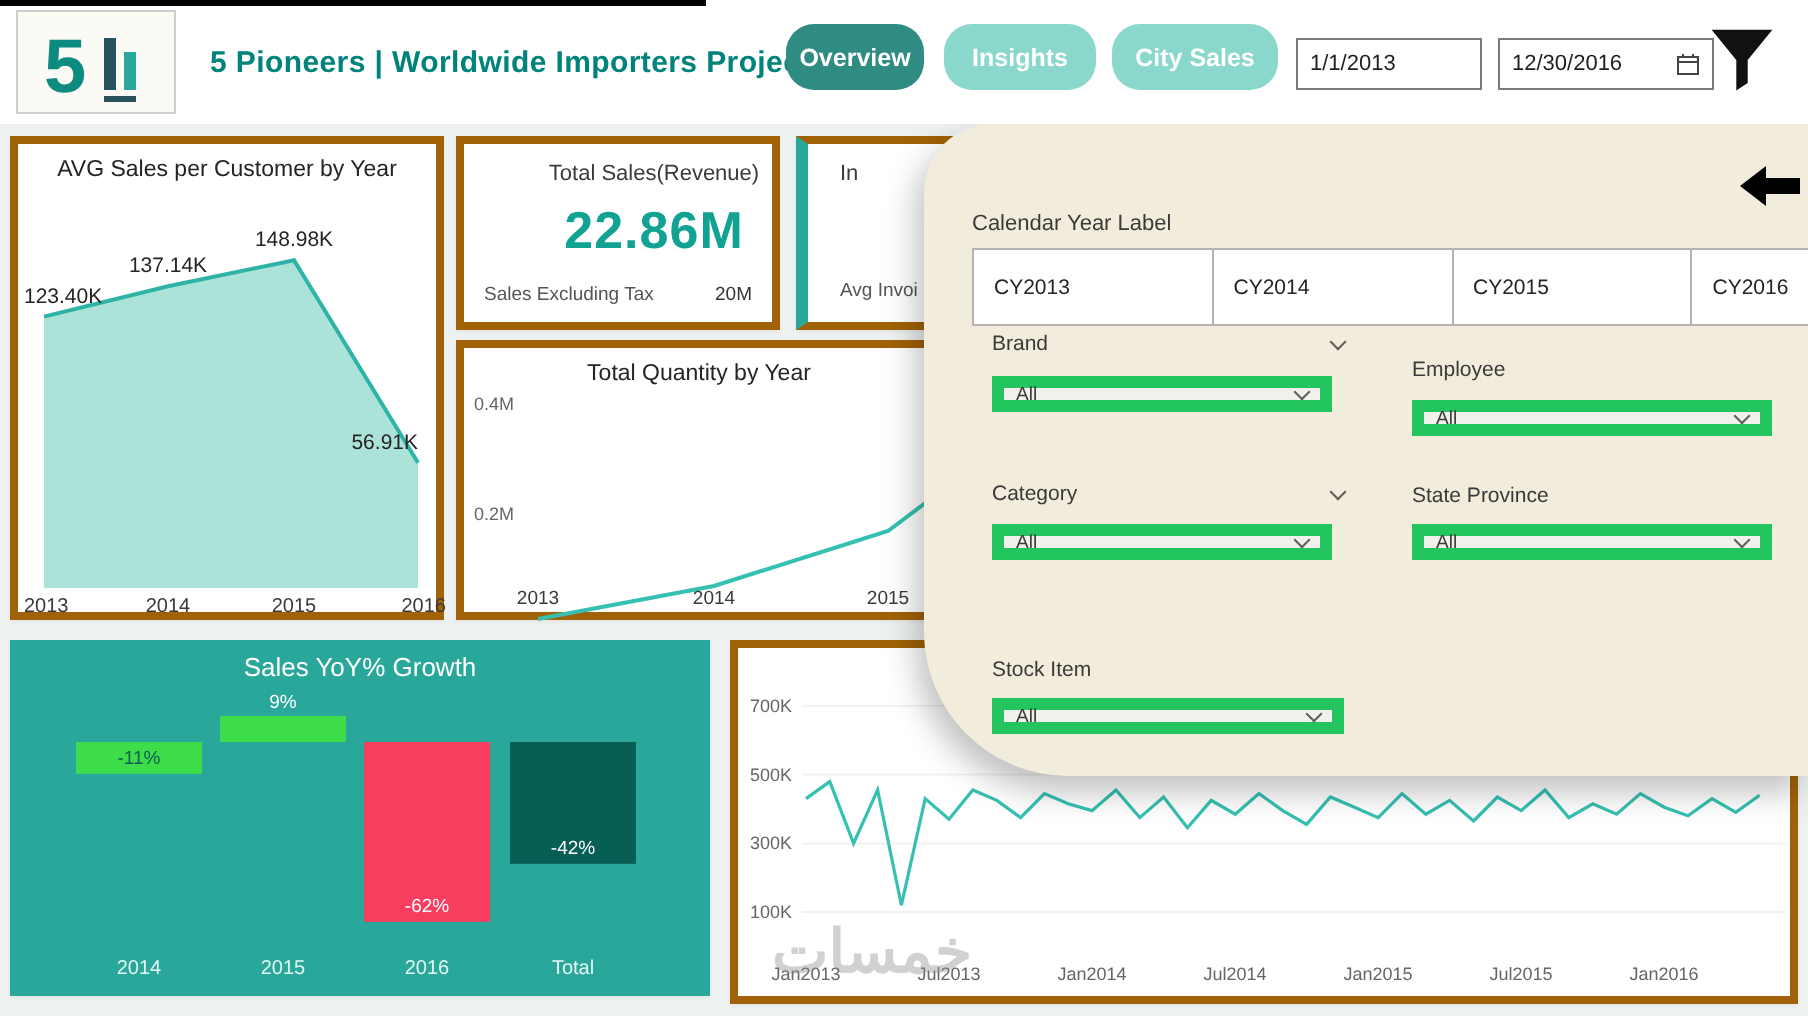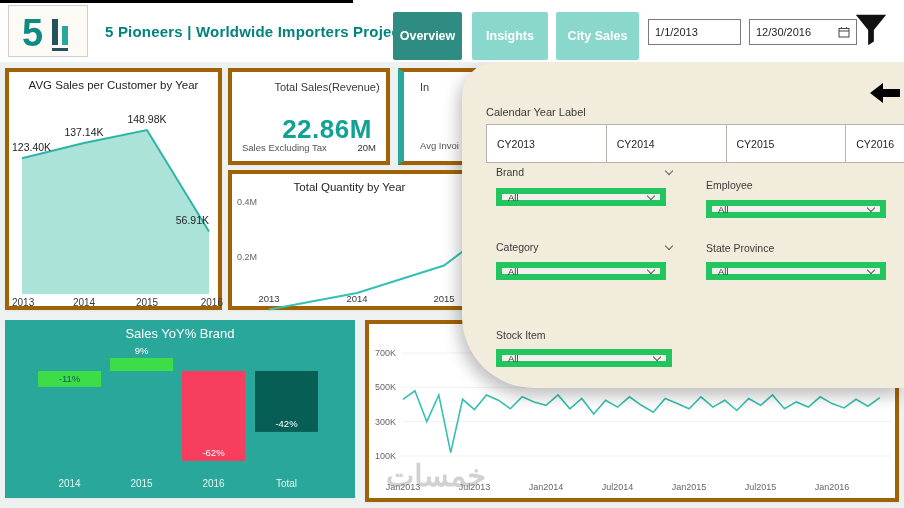--- a/index.html
+++ b/index.html
@@ -7,21 +7,21 @@
   svg { font-family:"Liberation Sans", sans-serif; }
   .screen { position:relative; width:904px; height:508px; background:#edf2f1; overflow:hidden; }
 
   
   #top-strip { position:absolute; left:0; top:0; width:353px; height:3px; background:#000; z-index:30; }
   header { position:absolute; left:0; top:0; width:904px; height:62px; background:#fff; z-index:20; }
   .logo-box { position:absolute; left:8px; top:5px; width:80px; height:52px; background:#fbfaf4;
               border:1px solid #cfcfcf; display:flex; align-items:center; justify-content:center; }
   #page-title { position:absolute; left:105px; top:0; height:62px; display:flex; align-items:center;
                 font-size:15px; font-weight:bold; color:#00837b; letter-spacing:.2px; }
-  .tab { position:absolute; top:12px; height:48px; border:none; border-radius:2px; color:#fff;
+  .tab { position:absolute; top:12px; height:33px; border:none; border-radius:14px; color:#fff;
          font-weight:bold; font-size:12.5px; font-family:inherit; display:flex; align-items:center;
          justify-content:center; cursor:pointer; }
   #tab-overview { left:393px; width:69px; background:#2f8c83; }
   #tab-insights { left:472px; width:76px; background:#8ad8cb; }
   #tab-city     { left:556px; width:83px; background:#8ad8cb; }
   .datebox { position:absolute; top:19px; height:26px; background:#fff; border:1px solid #7a7a78;
              display:flex; align-items:center; justify-content:space-between; padding:0 6px;
              font-size:11px; color:#201f1e; }
   #date-from { left:648px; width:93px;gap:40px; }
   #date-to   { left:749px; width:108px; }
@@ -38,21 +38,21 @@
   #card-qty   { left:228px; top:170px; width:472px; height:140px; }
   #qty-svg    { position:absolute; left:0; top:0; width:472px; height:140px; }
   .qty-title  { position:absolute; left:0; top:7px; width:235px; text-align:center; padding-top:0; }
   #card-yoy   { left:5px; top:320px; width:350px; height:178px; background:#2aa79b; border:none; }
   .yoy-title  { position:absolute; top:6px; left:0; width:100%; text-align:center; color:#fff; font-size:13px; }
   #yoy-svg    { position:absolute; left:0; top:0; width:350px; height:178px; }
   #card-month { left:365px; top:320px; width:534px; height:182px;text-align:right; }
   #month-svg  { position:absolute; left:0; top:0; width:534px; height:182px; }
 
   .kpi-title { padding-top:9px; text-align:center; font-size:11px; color:#3b3a39; }
-  .kpi-value { text-align:center; font-size:26px; font-weight:bold; color:#11a294; margin-top:21px; letter-spacing:.5px; }
+  .kpi-value { text-align:center; font-size:26px; font-weight:bold; color:#11a294; margin-top:7px; letter-spacing:.5px; }
   .kpi-sub   { position:absolute; left:10px; right:10px; bottom:8px; display:flex; justify-content:space-between;
                font-size:9.5px; color:#555; }
   .kpi-sub .val { color:#333; }
   #card-kpi2 .kpi-title { text-align:left; padding-left:16px; }
   .kpi-sub2  { position:absolute; left:16px; bottom:10px; font-size:9.5px; color:#555; }
 
   #watermark { position:absolute; left:386px; top:458px; font-size:30px; font-weight:bold;
                color:#8f8f8f; opacity:.4; letter-spacing:1px; z-index:12; }
 
   
@@ -169,21 +169,21 @@
           <text x="5" y="86" font-size="9" fill="#666" text-anchor="start">0.2M</text>
           <polyline points="37,135.5 125,119.0 212,91.5 300,25.5" fill="none" stroke="#35c0b1" stroke-width="2"></polyline>
           <text x="37" y="128" font-size="9.5" fill="#3b3a39" text-anchor="middle">2013</text>
           <text x="125" y="128" font-size="9.5" fill="#3b3a39" text-anchor="middle">2014</text>
           <text x="212" y="128" font-size="9.5" fill="#3b3a39" text-anchor="middle">2015</text>
           <text x="300" y="128" font-size="9.5" fill="#3b3a39" text-anchor="middle">2016</text>
         </svg>
     </section>
 
     <section class="card" id="card-yoy">
-      <div class="yoy-title">Sales YoY% Brand</div>
+      <div class="yoy-title">Sales YoY% Growth</div>
       <svg id="yoy-svg" viewBox="0 0 350 178">
           <rect x="33" y="51.0" width="63" height="15.9" fill="#3ddd4a"></rect>
           <text x="64.5" y="61.95" font-size="9.5" fill="#0b5d54" text-anchor="middle">-11%</text>
           <text x="64.5" y="167" font-size="10" fill="#e4f6f3" text-anchor="middle">2014</text>
           <rect x="105" y="38.0" width="63" height="13.0" fill="#3ddd4a"></rect>
           <text x="136.5" y="33.95" font-size="9.5" fill="#ffffff" text-anchor="middle">9%</text>
           <text x="136.5" y="167" font-size="10" fill="#e4f6f3" text-anchor="middle">2015</text>
           <rect x="177" y="51.0" width="63" height="89.9" fill="#f83e5e"></rect>
           <text x="208.5" y="135.89999999999998" font-size="9.5" fill="#ffffff" text-anchor="middle">-62%</text>
           <text x="208.5" y="167" font-size="10" fill="#e4f6f3" text-anchor="middle">2016</text>

